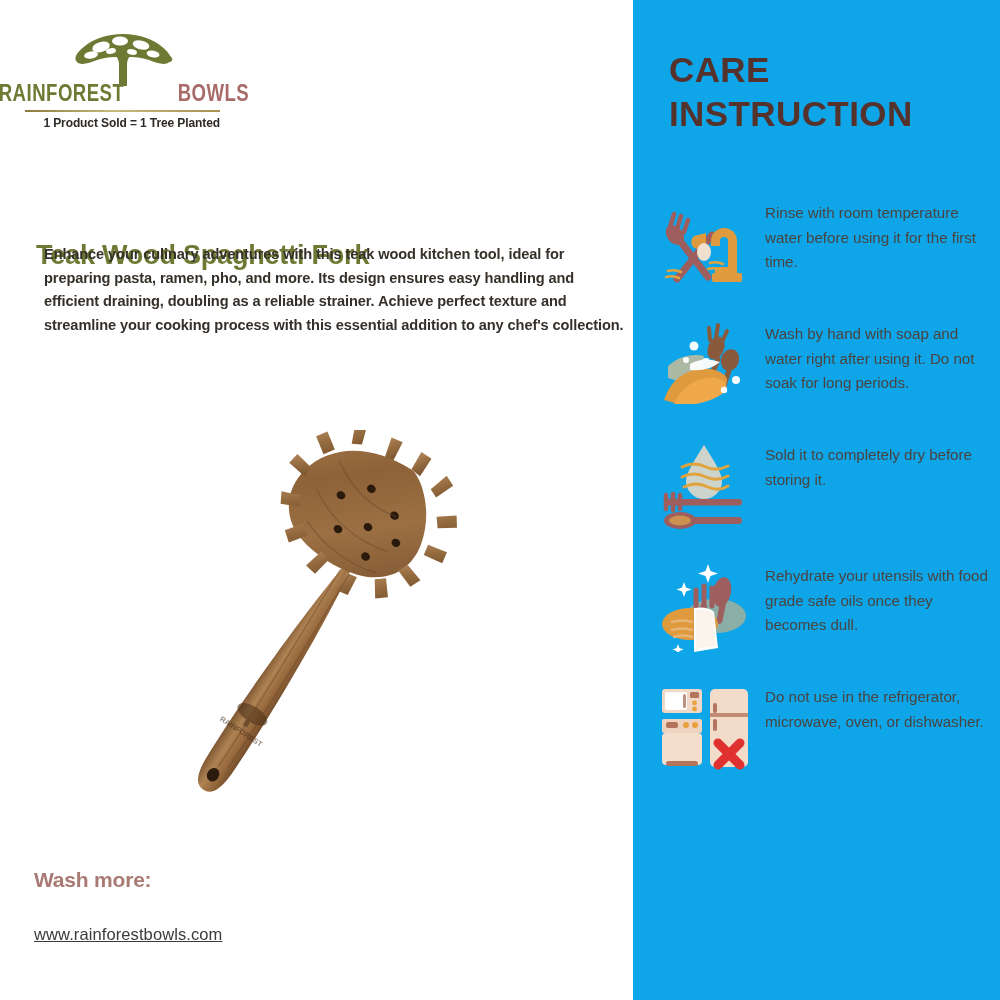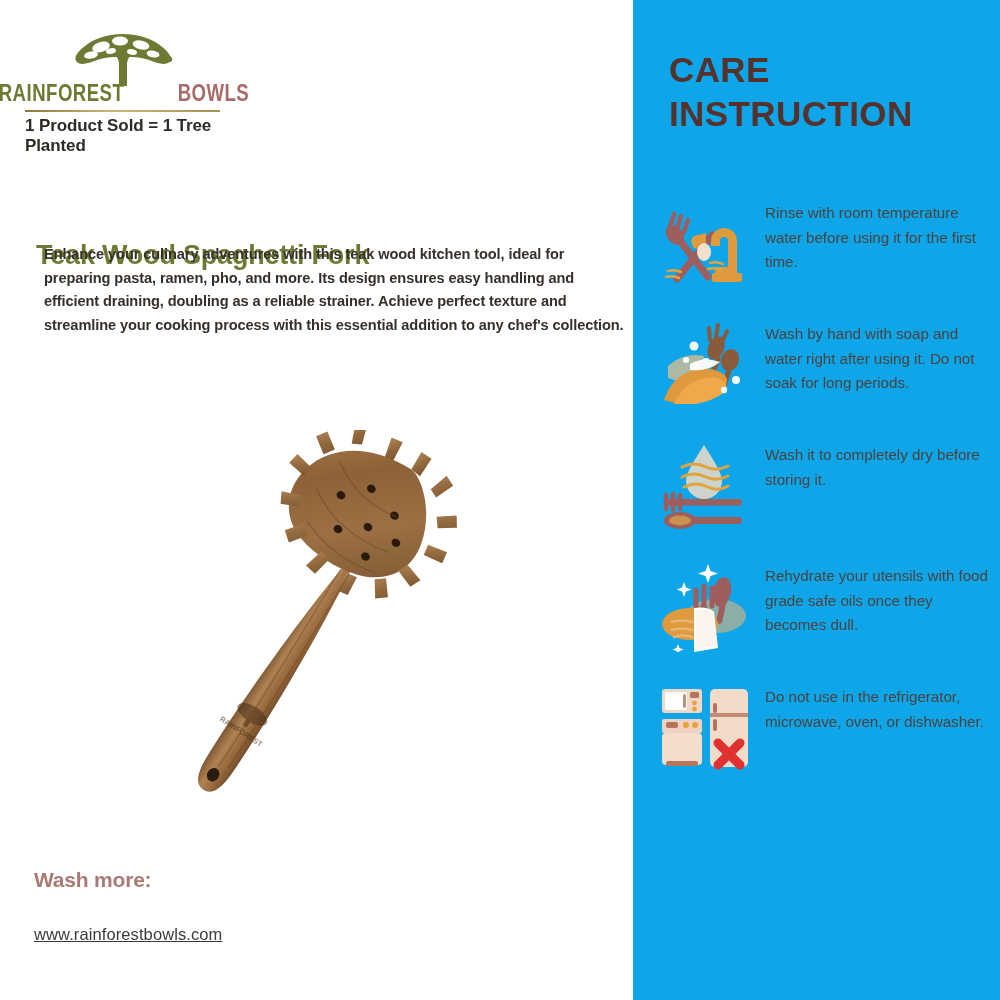--- a/index.html
+++ b/index.html
@@ -34,22 +34,22 @@
     font-family:"Liberation Sans", sans-serif;
     font-weight:bold; font-size:20px; letter-spacing:0.5px;
     color:#A96A6A; transform:scaleY(1.18) scaleX(0.93);
     transform-origin:center; margin-left:46px;
   }
   .logo-rule {
     margin-top:5px; height:2px; width:100%;
     background:linear-gradient(90deg,#8C7A3C 0%,#C9B97E 45%,#A89050 100%);
   }
   .logo-tagline {
-    margin-top:4px; text-align:left;
-    font-size:17px; font-weight:bold; color:#2E2A26;
+    margin-top:4px; text-align:right;
+    font-size:12px; font-weight:bold; color:#2E2A26;
     letter-spacing:-0.1px;
   }
 
   .product-title {
     position:absolute; left:36px; top:196px;
     font-size:27px; font-weight:bold; color:#6E7A33;
     letter-spacing:-0.2px;
     margin-top:44px;
   }
   .product-desc {
@@ -293,21 +293,21 @@
             <g fill="#9E5E5E">
               <rect x="20" y="60" width="62" height="6.5" rx="3.2"></rect>
               <path d="M6 56 v14 M13 55 v16 M20 56 v14" stroke="#9E5E5E" stroke-width="4.5" stroke-linecap="round"></path>
               <rect x="4" y="60" width="18" height="6.5" rx="3"></rect>
               <rect x="28" y="78" width="54" height="7" rx="3.5"></rect>
               <ellipse cx="20" cy="81.5" rx="16" ry="8.5"></ellipse>
             </g>
             <ellipse cx="20" cy="81.5" rx="11" ry="5" fill="#D29A4E" opacity="0.85"></ellipse>
           </svg>
         </div>
-        <div class="care-text">Wash it to completely dry before storing it.</div>
+        <div class="care-text">Sold it to completely dry before storing it.</div>
       </div>
 
       <div class="care-item">
         <div class="care-icon">
           <svg width="92" height="92" viewBox="0 0 92 92">
             <ellipse cx="56" cy="56" rx="30" ry="17" fill="#E0B57A" opacity="0.6"></ellipse>
             <g fill="#9E5E5E">
               <ellipse cx="62" cy="32" rx="9" ry="15" transform="rotate(12 62 32)"></ellipse>
               <rect x="58" y="42" width="6" height="22" rx="3" transform="rotate(12 61 53)"></rect>
               <path d="M36 48 v-18 M44 48 v-22 M52 46 v-18" stroke="#9E5E5E" stroke-width="5" stroke-linecap="round"></path>

